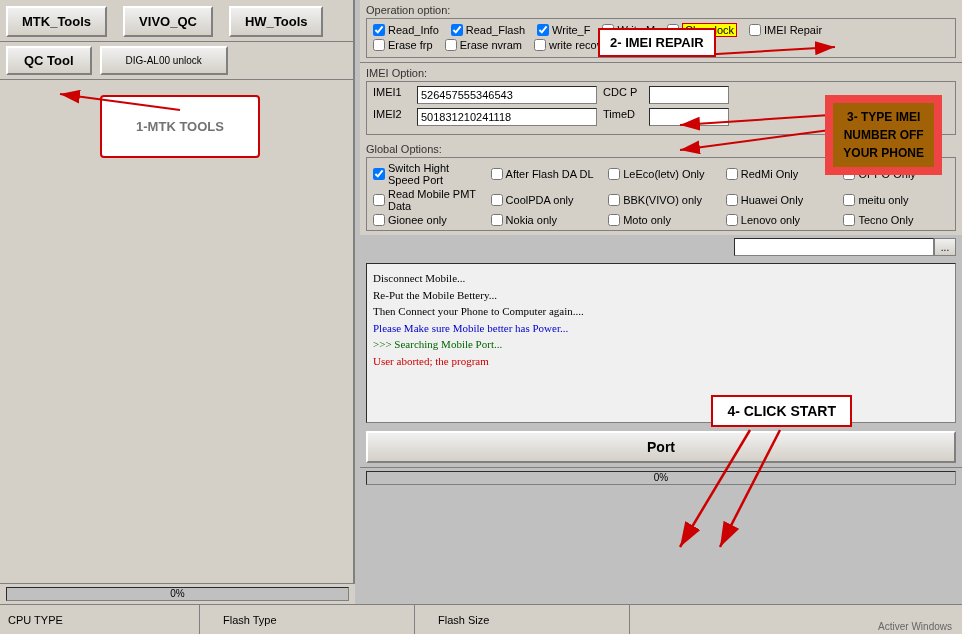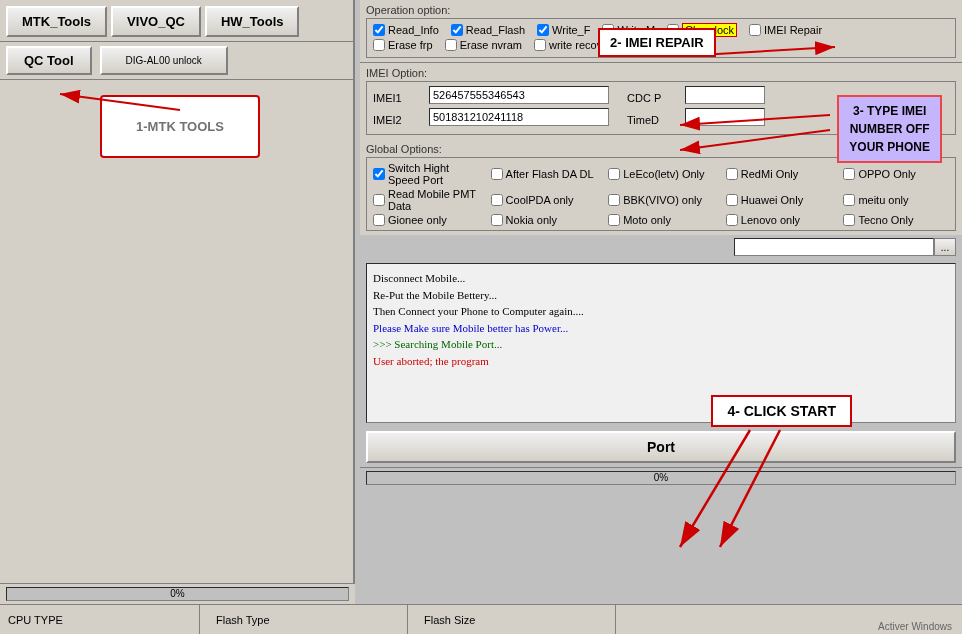--- a/index.html
+++ b/index.html
@@ -18,21 +18,21 @@
       position: absolute;
       left: 0; top: 0;
       width: 355px;
       height: 634px;
       background: #d4d0c8;
       border-right: 2px solid #808080;
     }
 
     .left-top-bar {
       display: flex;
-      gap: 4px;
+      gap: 16px;
       padding: 6px 6px 4px 6px;
       background: #d4d0c8;
       border-bottom: 1px solid #808080;
     }
 
     .tool-btn {
       padding: 6px 14px;
       font-size: 13px;
       font-weight: bold;
       background: linear-gradient(to bottom, #f0f0f0, #d4d0c8);
@@ -135,22 +135,22 @@
     }
 
     .imei-inner {
       border: 1px solid #808080;
       padding: 4px 6px;
       background: #d4d0c8;
     }
 
     .imei-row {
       display: flex;
-      align-items: flex-end;
-      gap: 18px;
+      align-items: flex-start;
+      gap: 6px;
       margin-bottom: 4px;
     }
 
     .imei-label {
       font-size: 11px;
       min-width: 38px;
     }
 
     .imei-input {
       width: 180px;
@@ -276,21 +276,21 @@
     .bottom-bar {
       position: absolute;
       bottom: 0;
       left: 0;
       width: 100%;
       height: 30px;
       background: #d4d0c8;
       border-top: 1px solid #808080;
       display: flex;
       align-items: center;
-      gap: 8px;
+      gap: 15px;
     }
 
     .bottom-cell {
       border-right: 1px solid #808080;
       height: 100%;
       display: flex;
       align-items: center;
       padding: 0 8px;
       font-size: 11px;
     }
@@ -306,22 +306,22 @@
       font-weight: bold;
       font-size: 13px;
       z-index: 10;
     }
 
     
     .annotation-3 {
       position: absolute;
       right: 20px;
       top: 95px;
-      background: #c4b5fd;
-      border: 2px solid #ef4444;
+      background: #a16207;
+      border: 8px solid #ef4444;
       padding: 5px 10px;
       font-weight: bold;
       font-size: 12px;
       text-align: center;
       z-index: 10;
       line-height: 1.5;
     }
 
     
     .annotation-4 {

